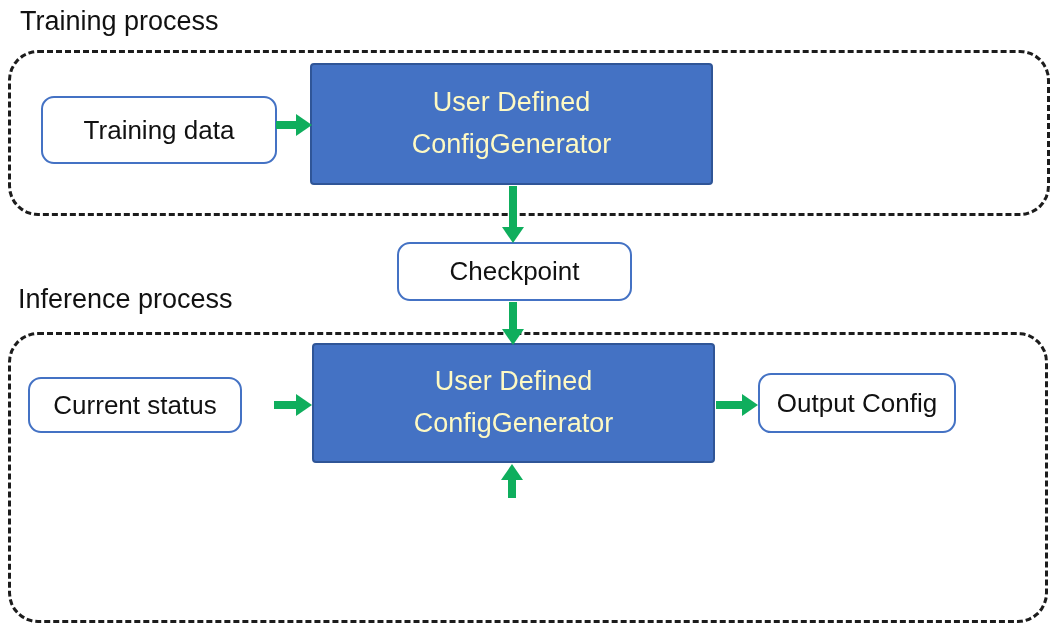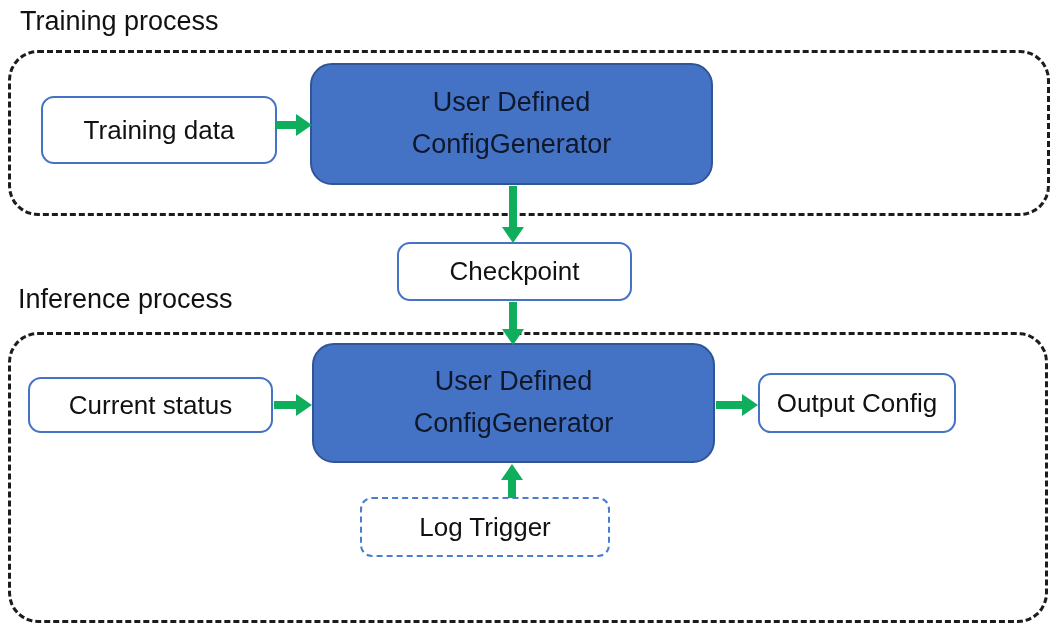--- a/index.html
+++ b/index.html
@@ -39,26 +39,26 @@
     justify-content: center;
     font-size: 26px;
     color: #111111;
     box-sizing: border-box;
     white-space: nowrap;
   }
   .gen-box {
     position: absolute;
     background: var(--generator-fill, #4472C4);
     border: 2px solid var(--generator-border, #2F5597);
-    border-radius: 22px;
+    border-radius: 4px;
     display: flex;
     flex-direction: column;
     align-items: center;
     justify-content: center;
-    color: #0f172a;
+    color: #fef9c3;
     font-size: 27px;
     line-height: 1.55;
     box-sizing: border-box;
     text-align: center;
   }
   .trigger-box {
     position: absolute;
     background: #ffffff;
     border: 2px dashed var(--trigger-dash, #4A7DD2);
     border-radius: 12px;
@@ -120,30 +120,29 @@
     <span>User Defined</span>
     <span>ConfigGenerator</span>
   </div>
 
   <div class="io-box" style="left:397px; top:242px; width:235px; height:59px;">Checkpoint</div>
 
   <div class="section-label" style="left:18px; top:284px;">Inference process</div>
 
   <div class="container-dashed" style="left:8px; top:332px; width:1040px; height:291px;"></div>
 
-  <div class="io-box" style="left:28px; top:377px; width:245px; height:56px;">Current status</div>
+  <div class="io-box" style="left:28px; top:377px; width:214px; height:56px;">Current status</div>
 
   <div class="gen-box" style="left:312px; top:343px; width:403px; height:120px;">
     <span>User Defined</span>
     <span>ConfigGenerator</span>
   </div>
 
   <div class="io-box" style="left:758px; top:373px; width:198px; height:60px;">Output Config</div>
 
-  <div class="trigger-box" style="left:360px; top:497px; width:250px; height:60px;">Log Trigger</div>
 
 
   <div class="arrow right" style="left:276px; top:114px; width:36px; height:22px;">
     <div class="shaft" style="width:21px;"></div>
     <div class="head"></div>
   </div>
 
   <div class="arrow down" style="left:502px; top:186px; width:22px; height:57px;">
     <div class="shaft" style="height:42px;"></div>
     <div class="head"></div>

